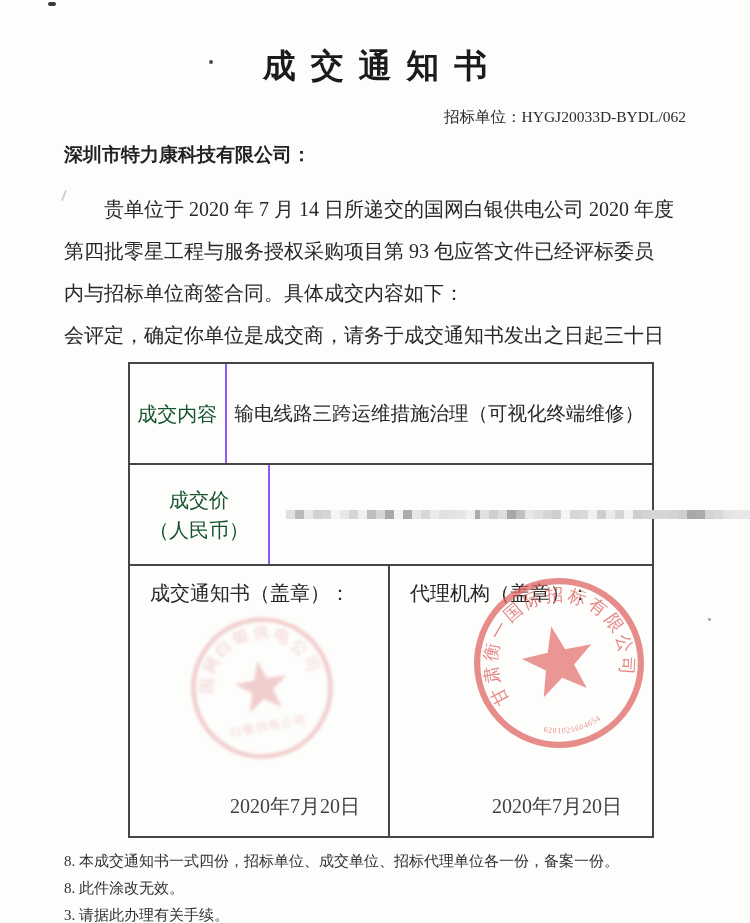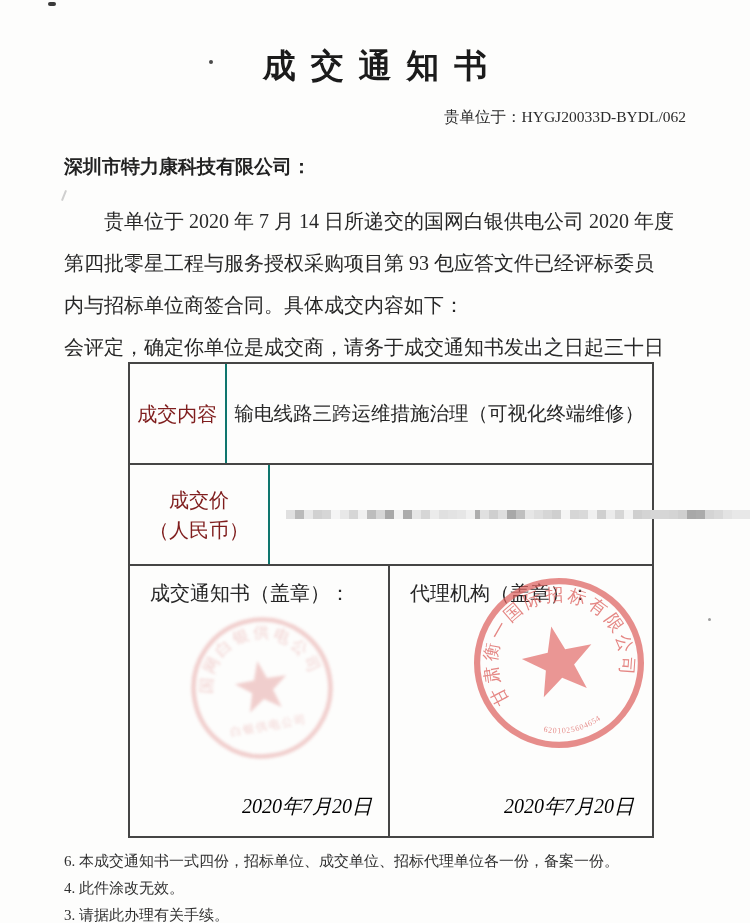--- a/index.html
+++ b/index.html
@@ -28,58 +28,58 @@
     color:#1b1b1b;
   }
   .notice-no {
     margin-top:18px;
     padding-right:64px;
     text-align:right;
     font-size:15.5px;
     color:#2b2b2b;
   }
   .addressee {
-    margin:26px 56px 0 64px;
+    margin:14px 56px 0 64px;
     font-size:19px;
     font-weight:700;
     color:#222;
   }
   .body-text { margin:20px 54px 0 64px; font-size:20px; line-height:42px; color:#272727; }
   .body-text .line { white-space:nowrap; }
   .body-text .indent { text-indent:2em; }
 
   
   .deal-table {
     position:absolute; left:128px; top:362px;
     width:526px;
     border:2px solid #454545;
     background:transparent;
   }
   .t-row { display:flex; border-bottom:2px solid #454545; }
   .t-row:last-child { border-bottom:none; }
   .row-h { height:101px; }
   .row-sign { height:270px; }
   .t-label {
-    width:140px; border-right:2px solid #0f766e;
+    width:140px; border-right:2px solid #8b5cf6;
     display:flex; flex-direction:column; align-items:center; justify-content:center;
-    font-size:20px; color:#7f1d1d; line-height:30px;
+    font-size:20px; color:#14532d; line-height:30px;
   }
   .t-value {
     flex:1; display:flex; align-items:center; justify-content:center;
     font-size:19.5px; color:#272727; padding:16px 8px; white-space:nowrap;
   }
   .t-value.price { justify-content:flex-start; padding-left:16px; gap:14px; }
 
   .mosaic { display:inline-block; font-size:0; line-height:0; }
   .mosaic span { display:inline-block; width:9px; height:9px; }
 
   .sign-cell { position:relative; width:260px; padding:14px 0 0 20px; font-size:20px; color:#272727; }
   .sign-cell.left { border-right:2px solid #454545; }
   .cell-label { white-space:nowrap; }
-  .cell-date { position:absolute; right:16px; bottom:16px; font-size:20px; color:#000000;font-style:italic; }
+  .cell-date { position:absolute; right:28px; bottom:16px; font-size:20px; color:#404040; }
 
   
   .stamp { position:absolute; pointer-events:none; }
   .agency-stamp { left:80px; top:8px; width:178px; height:178px; opacity:0.88; }
   .bid-stamp { left:56px; top:46px; width:152px; height:152px; opacity:0.42; filter:blur(1.4px); }
 
   .notes { position:absolute; left:64px; top:848px; font-size:15px; line-height:27px; color:#303030; }
   .notes .note { white-space:nowrap; }
 </style>
 </head>
@@ -88,21 +88,21 @@
 <div class="page">
 
   <div class="speck speck1"></div>
   <div class="speck speck2"></div>
   <div class="speck speck3"></div>
   <div class="speck speck4"></div>
 
   <h1 class="doc-title">成交通知书</h1>
 
   <div class="notice-no">
-    <span>贵单位于：</span><span>HYGJ20033D-BYDL/062</span>
+    <span>招标单位：</span><span>HYGJ20033D-BYDL/062</span>
   </div>
 
   <div class="addressee">深圳市特力康科技有限公司：</div>
 
   <div class="body-text">
     <div class="line indent">贵单位于 2020 年 7 月 14 日所递交的国网白银供电公司 2020 年度</div>
     <div class="line">第四批零星工程与服务授权采购项目第 93 包应答文件已经评标委员</div>
     <div class="line">内与招标单位商签合同。具体成交内容如下：</div>
     <div class="line">会评定，确定你单位是成交商，请务于成交通知书发出之日起三十日</div>
   </div>
@@ -163,18 +163,18 @@
           </g>
         </svg>
 
         <span class="cell-date">2020年7月20日</span>
       </div>
 
     </div>
   </div>
 
   <div class="notes">
-    <div class="note">6. 本成交通知书一式四份，招标单位、成交单位、招标代理单位各一份，备案一份。</div>
-    <div class="note">4. 此件涂改无效。</div>
+    <div class="note">8. 本成交通知书一式四份，招标单位、成交单位、招标代理单位各一份，备案一份。</div>
+    <div class="note">8. 此件涂改无效。</div>
     <div class="note">3. 请据此办理有关手续。</div>
   </div>
 
 </div>
 
 </body></html>

